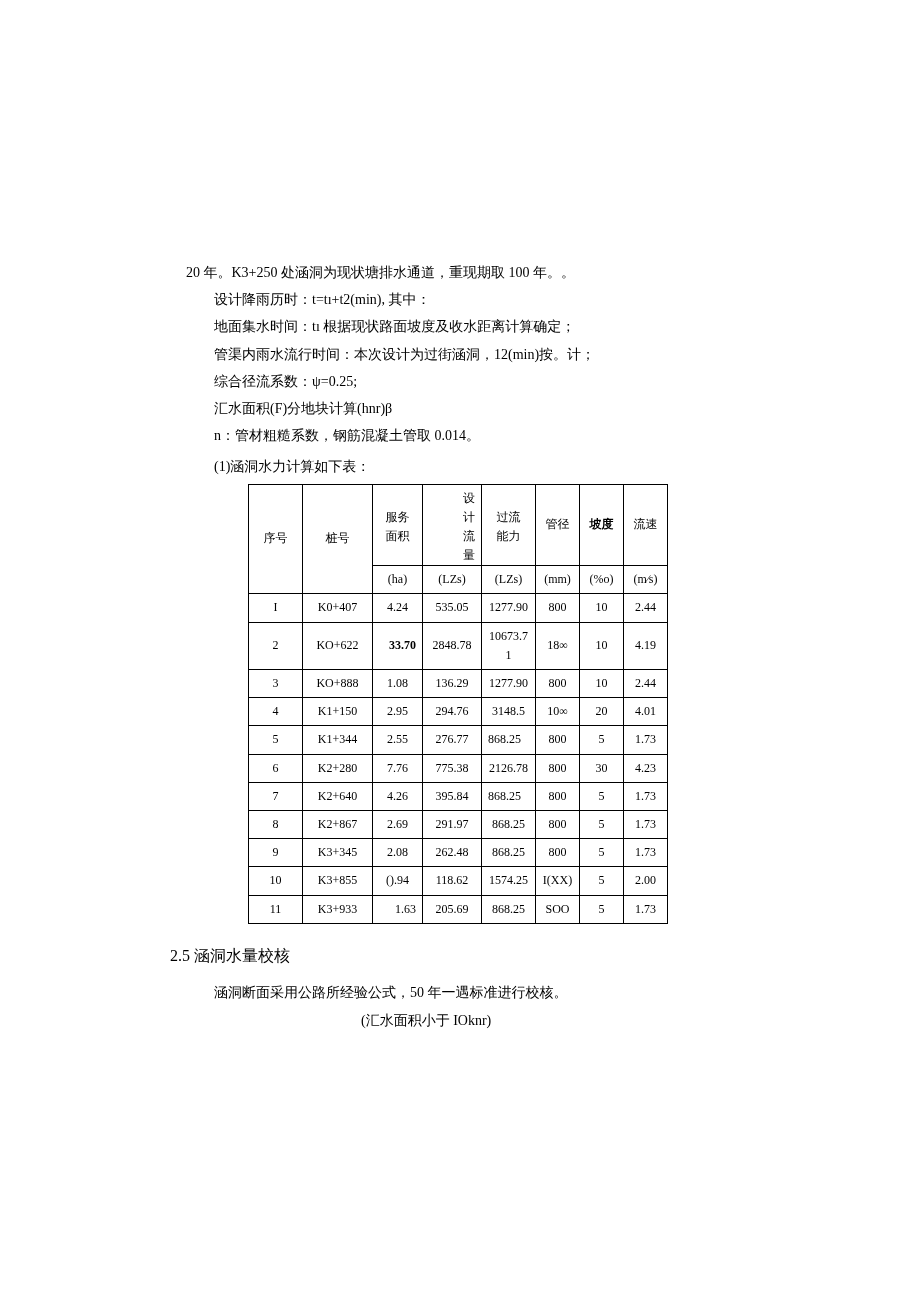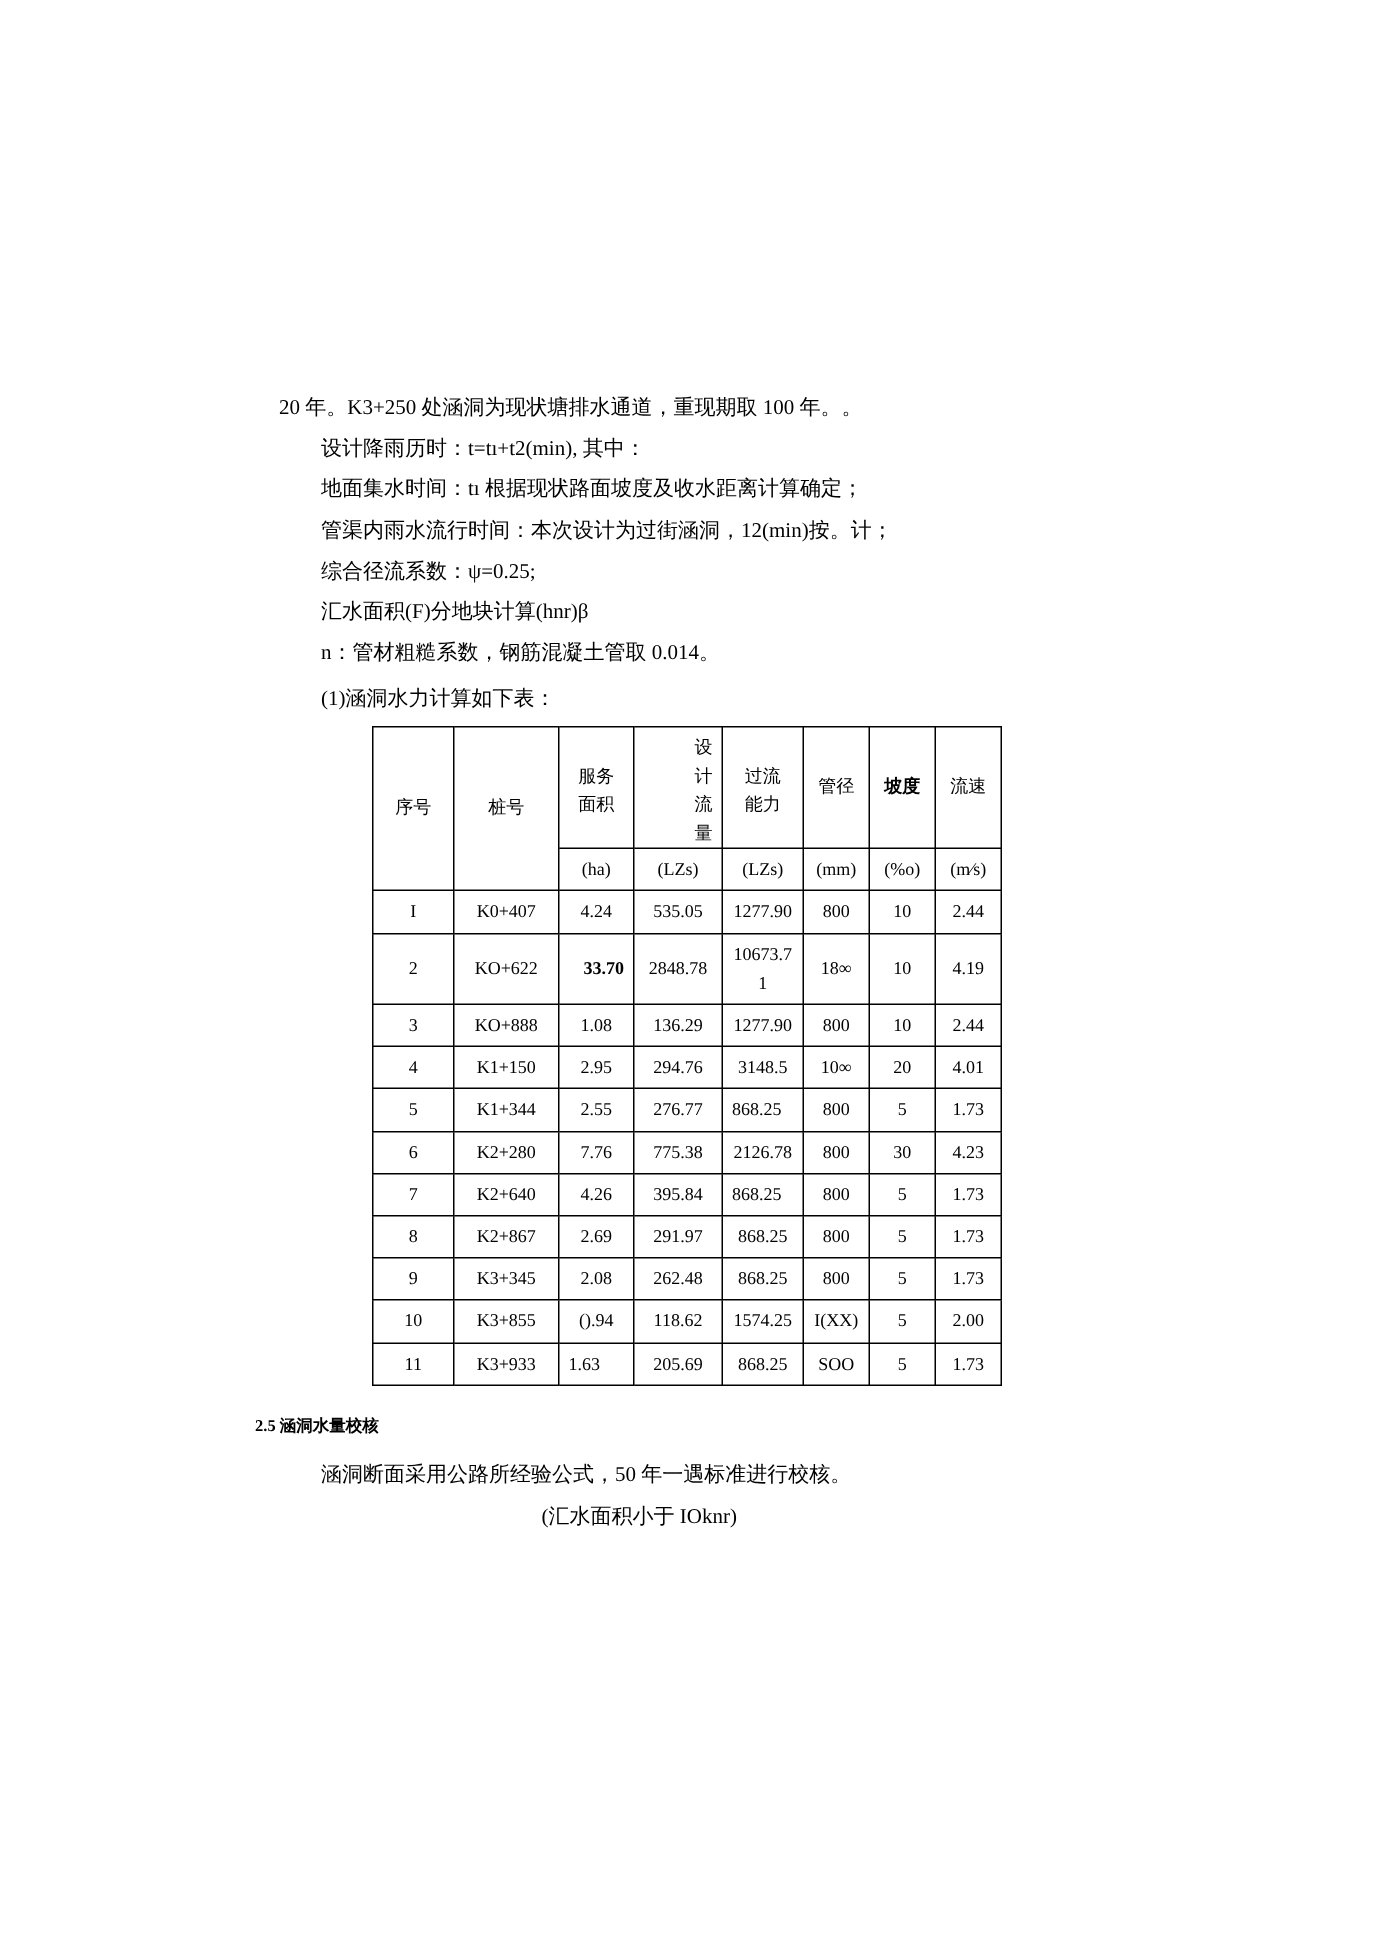--- a/index.html
+++ b/index.html
@@ -34,21 +34,21 @@
     }
     .col1 { width: 54px; }
     .col2 { width: 70px; }
     .col3 { width: 50px; }
     .col4 { width: 54px; padding-left: 40px; }
     .col5 { width: 54px; }
     .col6 { width: 44px; }
     .col7 { width: 44px; font-weight: bold; }
     .col8 { width: 44px; margin-left: 24px; }
     .hdr-top { padding-bottom: 0; }
-    .section-hdr { font-weight: bold; font-size: 11px; margin-top: 18px; margin-bottom: 10px; }
+    .section-hdr { font-weight: normal; font-size: 16px; margin-top: 18px; margin-bottom: 10px; }
     .formula-row { display: flex; }
     .formula-left { flex: 0 0 auto; text-indent: 2em; }
     .formula-right { margin-left: 175px; text-align: right; }
   </style>
 </head>
 <body>
 
 <div class="para indent1">20 年。K3+250 处涵洞为现状塘排水通道，重现期取 100 年。。</div>
 <div class="para indent2">设计降雨历时：t=tı+t2(min), 其中：</div>
 <div class="para indent2">地面集水时间：tı 根据现状路面坡度及收水距离计算确定；</div>
@@ -185,21 +185,21 @@
         <td>().94</td>
         <td>118.62</td>
         <td>1574.25</td>
         <td>I(XX)</td>
         <td>5</td>
         <td>2.00</td>
       </tr>
       <tr>
         <td>11</td>
         <td>K3+933</td>
-        <td style="text-align: left;">1.63</td>
+        <td style="text-align: right;">1.63</td>
         <td>205.69</td>
         <td>868.25</td>
         <td>SOO</td>
         <td>5</td>
         <td>1.73</td>
       </tr>
     </tbody>
 </table>
 
 <div class="section-hdr">2.5 涵洞水量校核</div>

